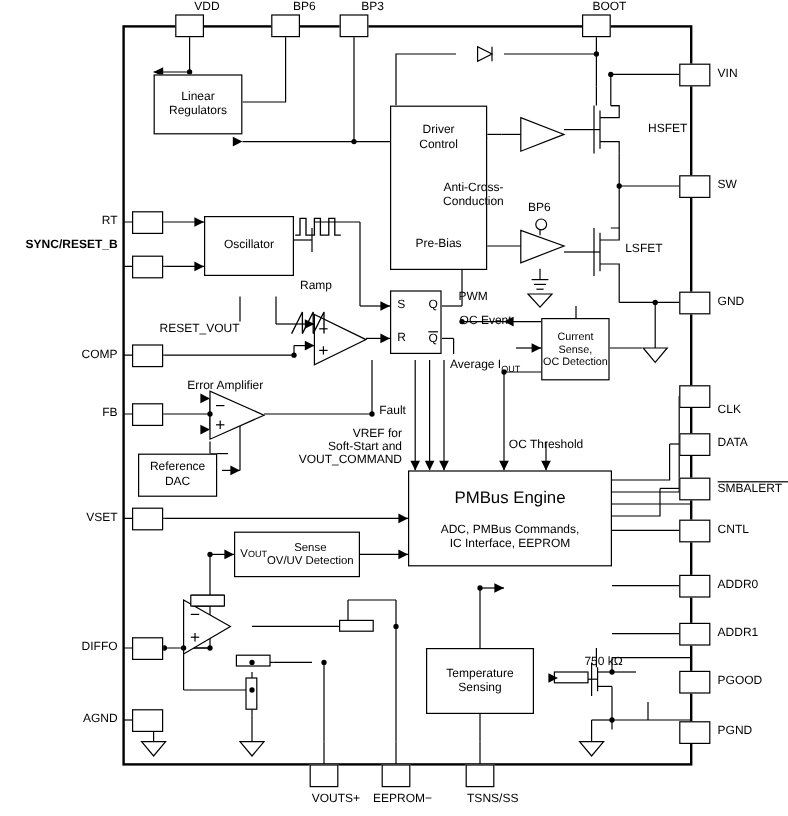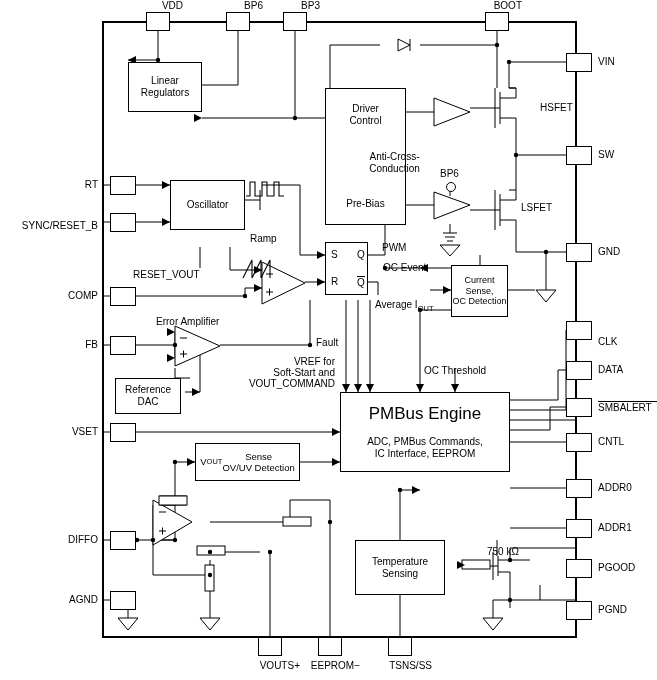--- a/index.html
+++ b/index.html
@@ -387,21 +387,21 @@
   <div class="boxlbl" style="left:325px; top:195px; width:81px; height:18px;">Pre-Bias</div>
 
   <div class="box" style="left:325px; top:242px; width:43px; height:53px;"></div>
 
   <div class="box" style="left:451px; top:265px; width:57px; height:52px;"></div>
   <div class="boxlbl" style="left:451px; top:265px; width:57px; height:52px; font-size:9px;">Current
 Sense,
 OC Detection</div>
 
   <div class="box" style="left:340px; top:392px; width:170px; height:80px;"></div>
-  <div class="boxlbl" style="left:340px; top:405px; width:170px; height:18px; font-size:17px;">PMBus Engine</div>
+  <div class="boxlbl" style="left:340px; top:405px; width:170px; height:18px; font-size:14px;">PMBus Engine</div>
   <div class="boxlbl" style="left:340px; top:433px; width:170px; height:30px; font-size:10px;">ADC, PMBus Commands,
 IC Interface, EEPROM</div>
 
   <div class="box" style="left:115px; top:378px; width:66px; height:36px;"></div>
   <div class="boxlbl" style="left:115px; top:378px; width:66px; height:36px;">Reference
 DAC</div>
 
   <div class="box" style="left:195px; top:443px; width:105px; height:38px;"></div>
   <div class="boxlbl" style="left:198px; top:443px; width:99px; height:38px; font-size:9.5px;"><span>V</span><span class="sub">OUT</span> Sense
 OV/UV Detection</div>
@@ -419,21 +419,21 @@
   <div class="pin" style="left:283px; top:12px; width:24px; height:19px;"></div>
   <div class="lbl ctr" style="left:270px; top:0px; width:50px;">BP3</div>
 
   <div class="pin" style="left:485px; top:12px; width:24px; height:19px;"></div>
   <div class="lbl ctr" style="left:472px; top:0px; width:50px;">BOOT</div>
 
   <div class="pin" style="left:110px; top:176px; width:26px; height:19px;"></div>
   <div class="lbl right" style="left:40px; top:179px; width:58px;">RT</div>
 
   <div class="pin" style="left:110px; top:213px; width:26px; height:19px;"></div>
-  <div class="lbl right" style="left:0px; top:220px; width:98px;">SYNC/RESET_B</div>
+  <div class="lbl right" style="left:0px; top:199px; width:98px;font-weight:bold;">SYNC/RESET_B</div>
 
   <div class="pin" style="left:110px; top:287px; width:26px; height:19px;"></div>
   <div class="lbl right" style="left:30px; top:290px; width:68px;">COMP</div>
 
   <div class="pin" style="left:110px; top:336px; width:26px; height:19px;"></div>
   <div class="lbl right" style="left:40px; top:339px; width:58px;">FB</div>
 
   <div class="pin" style="left:110px; top:423px; width:26px; height:19px;"></div>
   <div class="lbl right" style="left:30px; top:426px; width:68px;">VSET</div>
 

